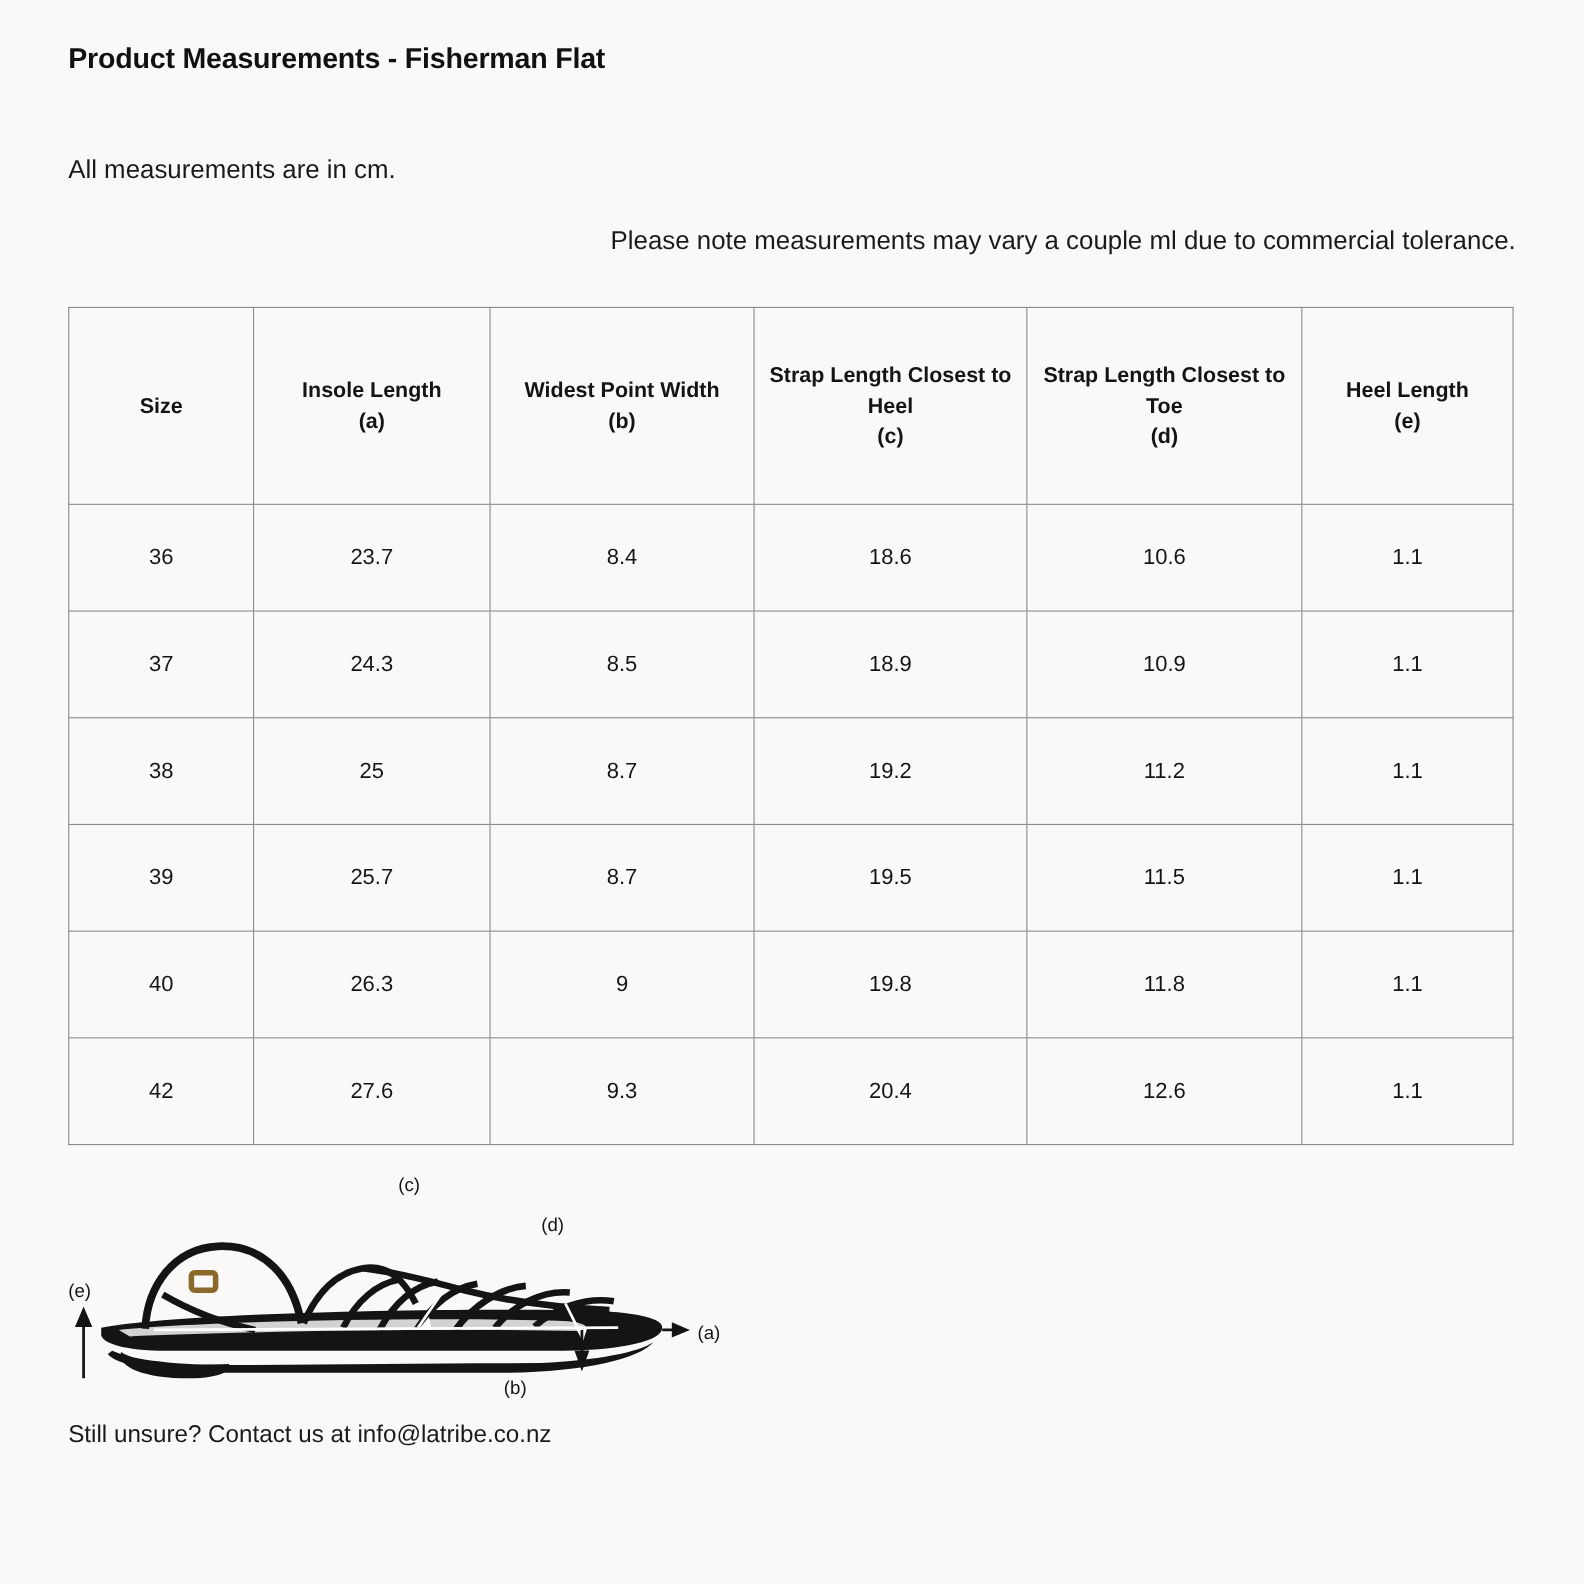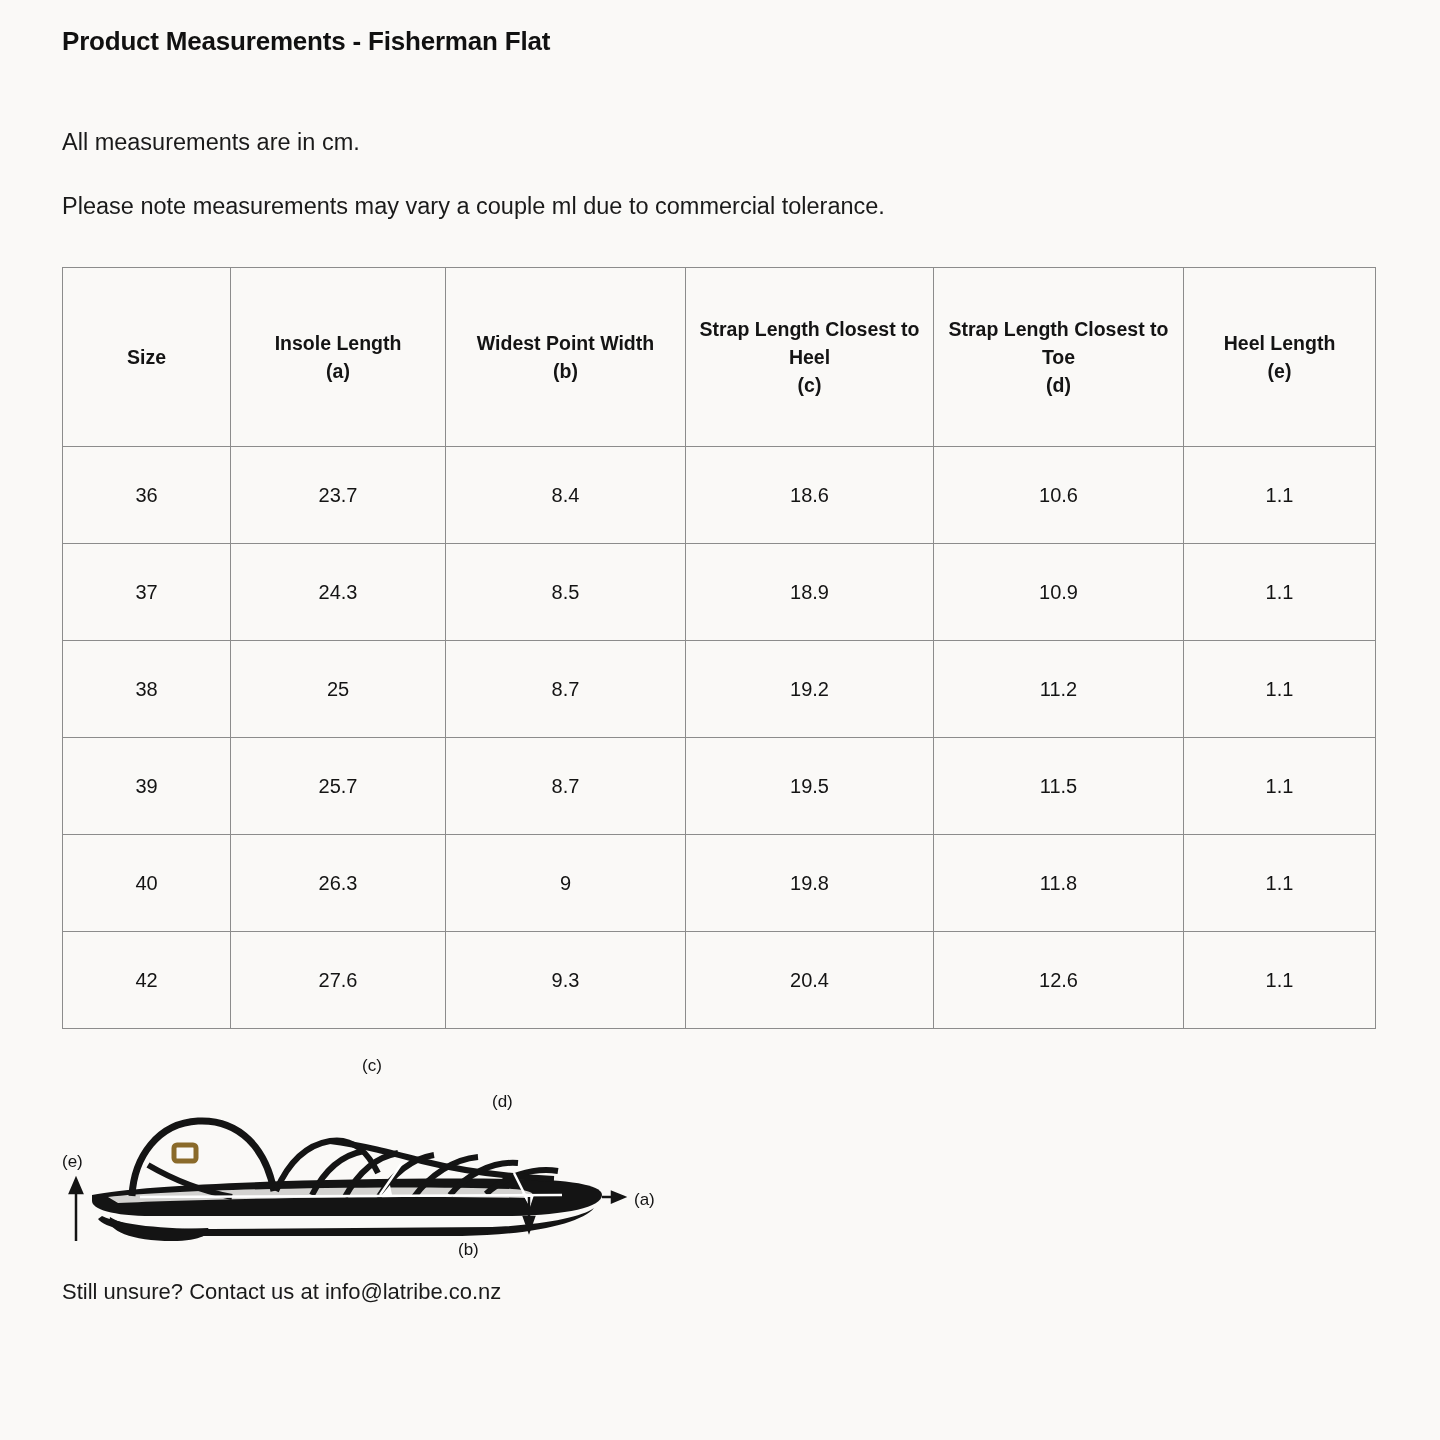--- a/index.html
+++ b/index.html
@@ -19,36 +19,37 @@
     width: 1440px;
     height: 1440px;
     box-sizing: border-box;
     padding: 0 62px;
   }
   .doc-title {
     font-size: 26px;
     font-weight: bold;
     letter-spacing: -0.2px;
     margin: 0;
-    padding-top: 26px;
+    padding-top: 38px;
     color: #111;
   }
   .intro {
     font-size: 23.5px;
     line-height: 1.45;
     margin-top: 34px;
     color: #1a1a1a;
     font-weight: 400;
   }
   .intro-2 {
     font-size: 23.5px;
     line-height: 1.45;
     margin-top: 30px;
     color: #1a1a1a;
     font-weight: 400;
+    text-align: right;
   }
   table.measure {
     border-collapse: collapse;
     width: 1313px;
     margin-top: 44px;
     table-layout: fixed;
   }
   table.measure th,
   table.measure td {
     border: 1px solid #8c8c8c;

